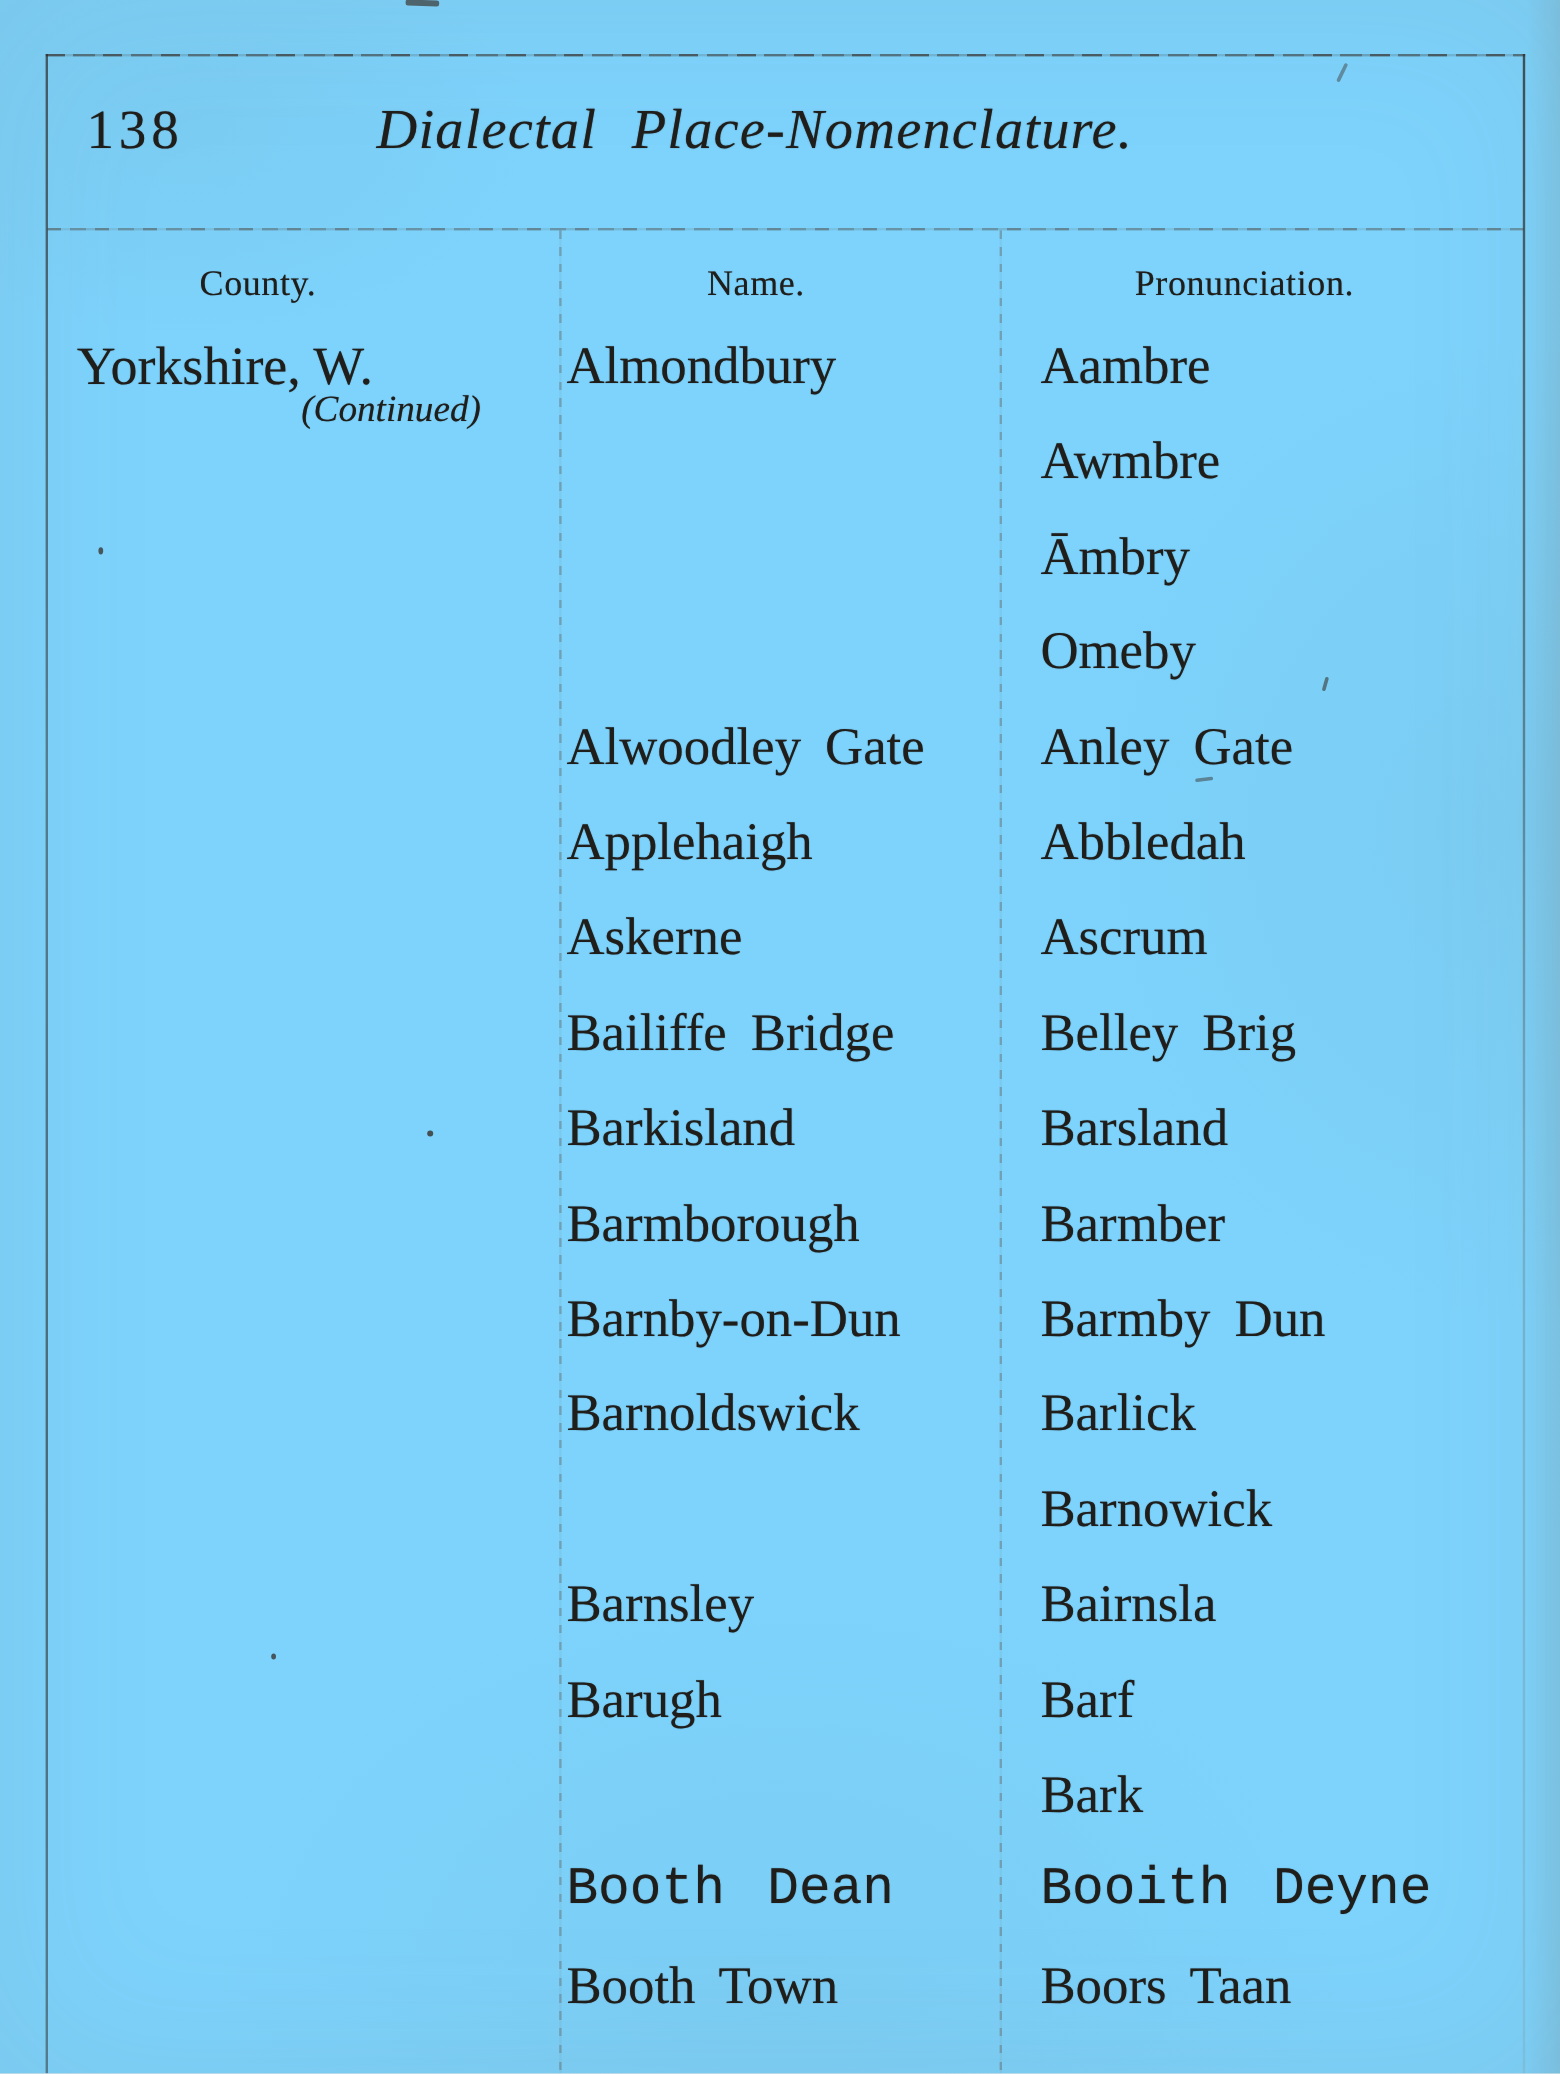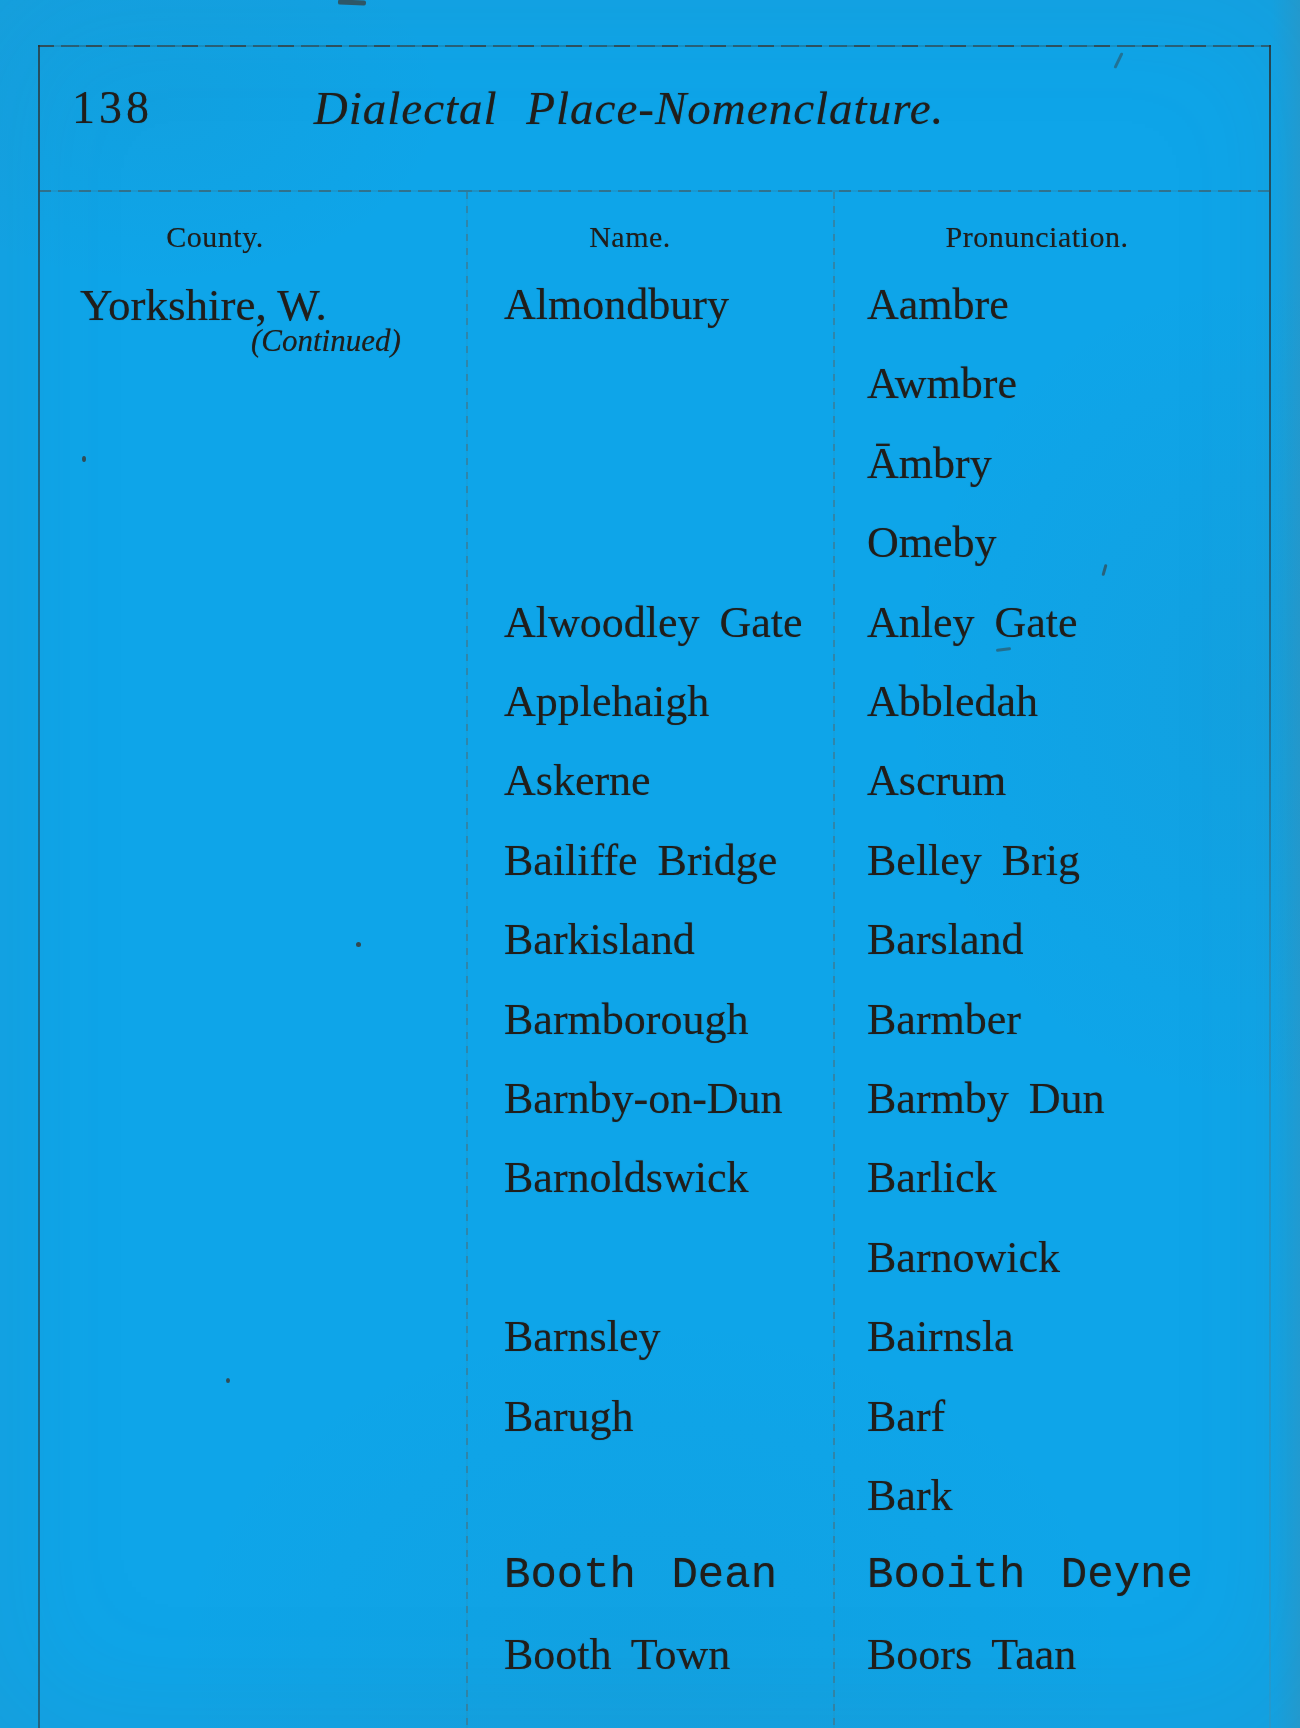--- a/index.html
+++ b/index.html
@@ -1,20 +1,20 @@
 <!DOCTYPE html>
 <html><head>
 <meta charset="utf-8">
 <style>
   html,body { margin:0; padding:0; background:#e8e6e1; }
 
   .page {
     position:relative;
     width:1300px; height:1728px;
-    background:#0ea5e9;
+    background:#7dd3fc;
     font-family:"Liberation Serif","DejaVu Serif",serif;
     color:#201e1b;
     overflow:hidden;
     box-shadow: inset 0 0 140px rgba(110,102,88,0.10);
   }
   
   .page::before {
     content:""; position:absolute; inset:0; pointer-events:none;
     background:
       radial-gradient(ellipse 420px 260px at 12% 6%, rgba(90,84,70,0.05), transparent 70%),
@@ -77,38 +77,38 @@
     transform:translateX(-50%);
     font-size:30px; letter-spacing:0.5px; white-space:nowrap;
     text-shadow:0 0 0.7px rgba(30,28,25,0.5);
   }
   .col-header.county { left:215px; }
   .col-header.name { left:630px; }
   .col-header.pron { left:1037px; }
 
   
   .county-name {
-    position:absolute; left:80px; top:265px; height:80px; line-height:80px;
+    position:absolute; left:64px; top:265px; height:80px; line-height:80px;
     font-size:45px; white-space:nowrap;
     text-shadow:0 0 0.9px rgba(30,28,25,0.55);
   }
   .county-note {
     position:absolute; left:251px; top:317px; height:48px; line-height:48px;
     font-style:italic; font-size:31px; white-space:nowrap;
     text-shadow:0 0 0.8px rgba(30,28,25,0.6);
   }
 
   
   .table-body { position:absolute; inset:0; }
   .line { position:absolute; left:0; width:100%; height:80px; line-height:80px; }
   .name-cell, .pron-cell {
     position:absolute; font-size:44px; white-space:nowrap; word-spacing:9px;
     text-shadow:0 0 0.9px rgba(30,28,25,0.55);
   }
-  .name-cell { left:504px; }
+  .name-cell { left:472px; }
   .pron-cell { left:867px; }
 
   
   .speck { position:absolute; background:#3a3733; border-radius:50%; pointer-events:none; }
   .speck.s1 { left:82px;  top:456px;  width:4px;  height:6px; opacity:.8; }
   .speck.s2 { left:356px; top:942px;  width:5px;  height:5px; opacity:.85; }
   .speck.s3 { left:226px; top:1378px; width:4px;  height:5px; opacity:.8; }
   .speck.s4 { left:1103px; top:564px; width:3px;  height:12px; border-radius:2px; transform:rotate(16deg); opacity:.6; }
   .speck.s5 { left:996px; top:648px;  width:15px; height:3px;  border-radius:2px; transform:rotate(-7deg); opacity:.5; }
   .speck.s6 { left:338px; top:0;      width:28px; height:5px;  border-radius:2px; transform:rotate(2deg); opacity:.7; }

